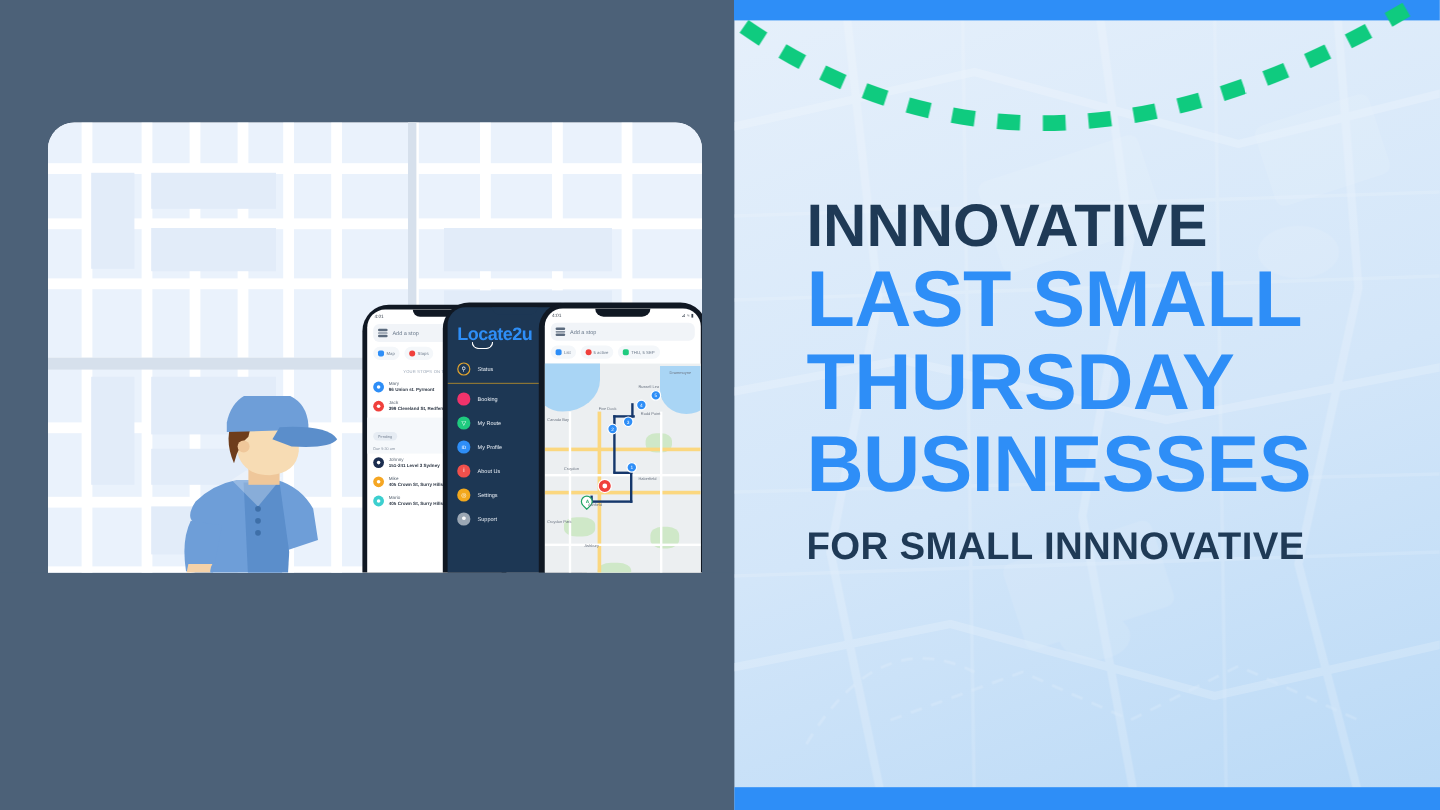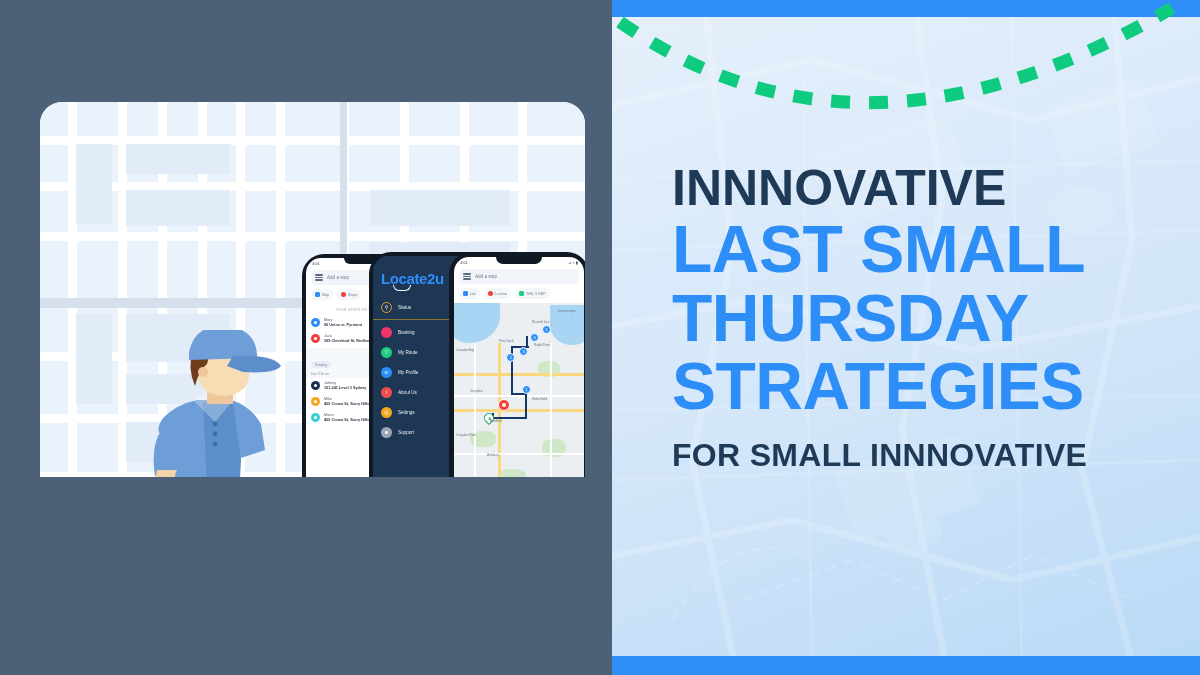--- a/index.html
+++ b/index.html
@@ -547,16 +547,16 @@
   <div id="bar-bottom"></div>
 
   <svg id="dash-arc" viewBox="0 0 588 140">
     <path d="M8 22 Q250 190 560 8" stroke="#0FCB7F" stroke-width="13" fill="none" stroke-dasharray="19 19" stroke-linecap="butt"></path>
   </svg>
 
   <div id="headline">
     <div class="h-line1">INNNOVATIVE</div>
     <div class="h-big">LAST SMALL</div>
     <div class="h-big">THURSDAY</div>
-    <div class="h-big">STRATEGIES</div>
+    <div class="h-big">BUSINESSES</div>
     <div class="h-sub">FOR SMALL INNNOVATIVE</div>
   </div>
 </div>
 
 </body></html>

